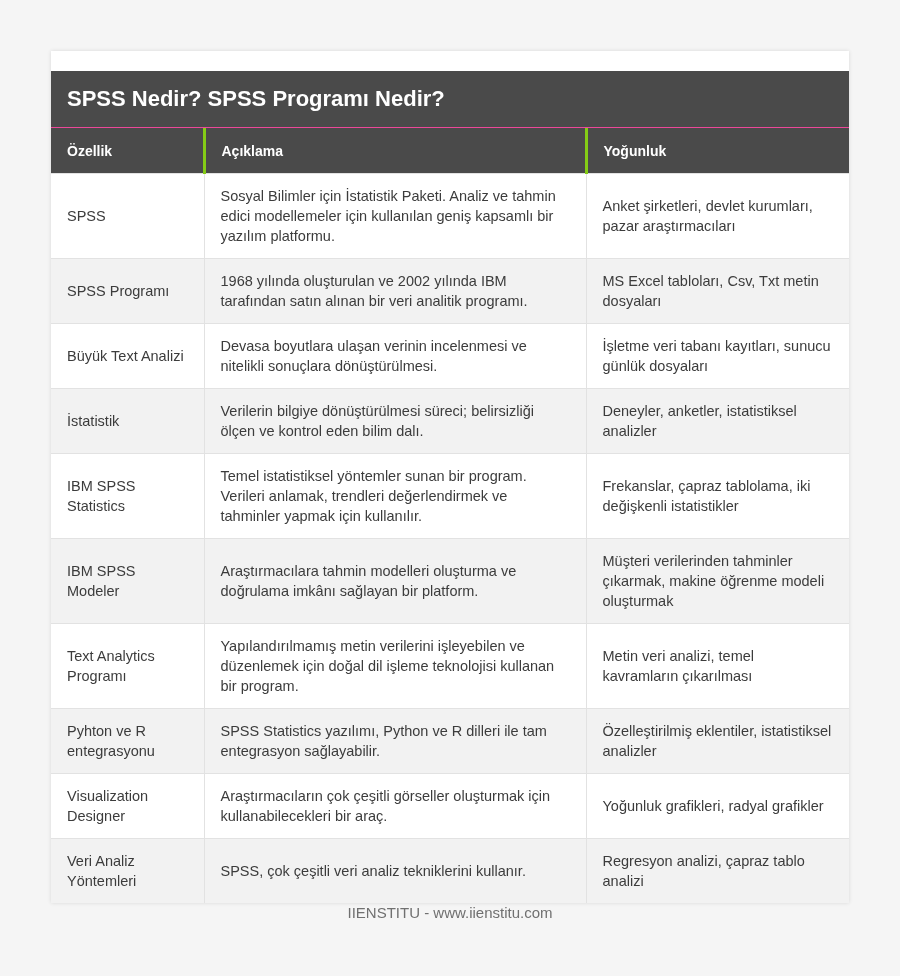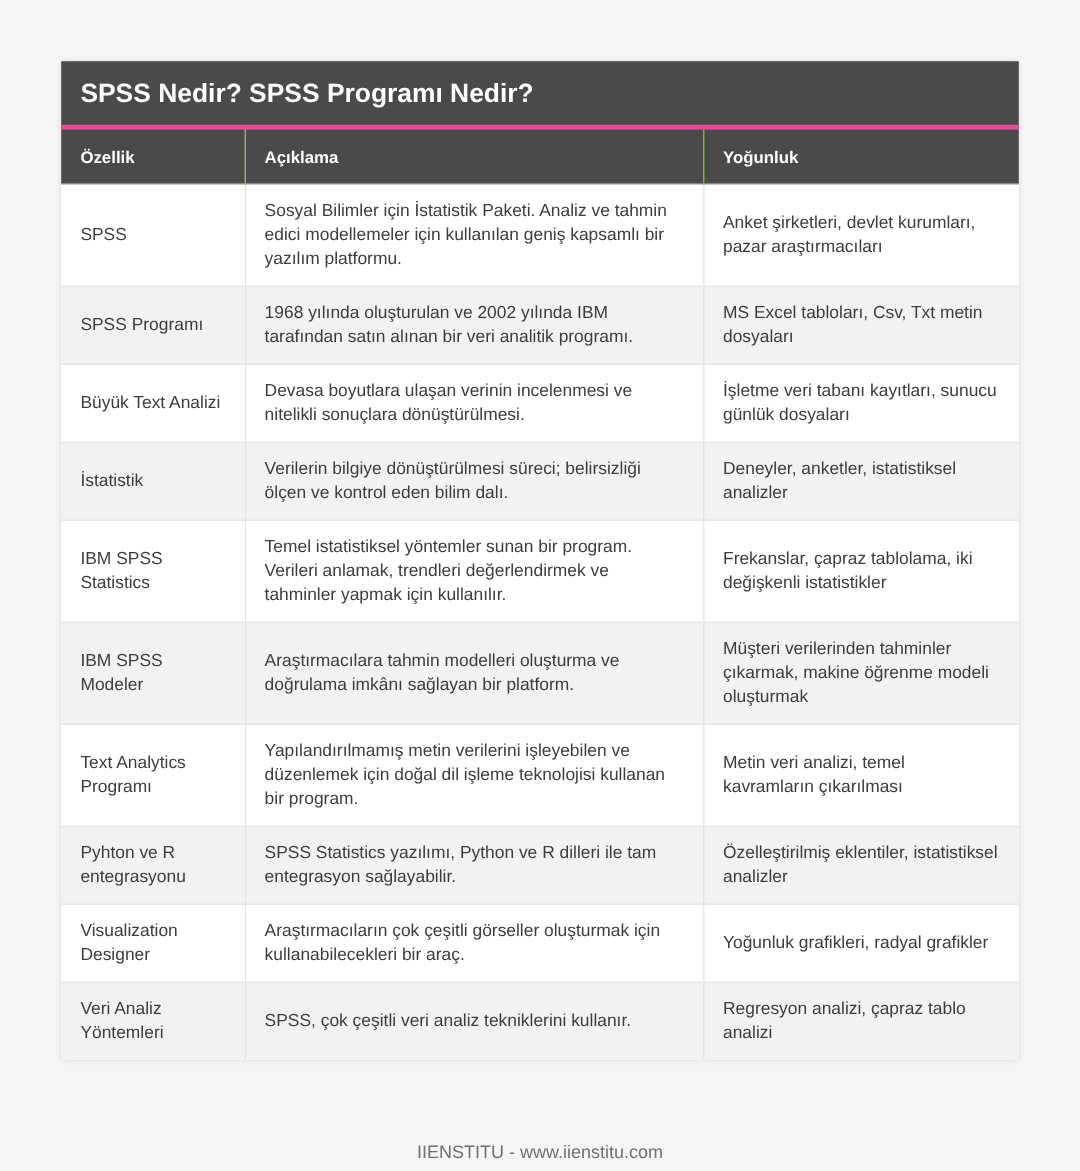--- a/index.html
+++ b/index.html
@@ -20,40 +20,41 @@
     }
     .title-bar {
       background: #4a4a4a;
       color: #ffffff;
       height: 57px;
       display: flex;
       align-items: center;
       padding-left: 16px;
       font-size: 22px;
       font-weight: bold;
-      border-bottom: 4px solid #ec4899;
+      border-bottom: 1px solid #ec4899;
       box-sizing: border-box;
+      margin-top: 20px;
     }
     table {
       width: 100%;
       border-collapse: collapse;
       table-layout: fixed;
     }
     col.c1 { width: 153px; }
     col.c2 { width: 382px; }
     col.c3 { width: 263px; }
     thead th {
       background: #4a4a4a;
       color: #ffffff;
       text-align: left;
       font-size: 14px;
       font-weight: bold;
       height: 45px;
       padding: 0 16px;
-      border-left: 1px solid #84cc16;
+      border-left: 3px solid #84cc16;
     }
     thead th:first-child { border-left: none; }
     tbody td {
       font-size: 14.5px;
       color: #3c3c3c;
       line-height: 20px;
       padding: 0 16px;
       border-left: 1px solid #e2e2e2;
       border-top: 1px solid #e2e2e2;
       vertical-align: middle;
@@ -63,21 +64,20 @@
     tbody tr.h3 td { height: 84px; }
     tbody tr.h2 td { height: 64px; }
     .footer {
       position: absolute;
       top: 904px;
       left: 0;
       width: 900px;
       text-align: center;
       font-size: 15px;
       color: #707070;
-      margin-top: 48px;
     }
   </style>
 </head>
 <body>
 
 <div class="card">
   <div class="title-bar">SPSS Nedir? SPSS Programı Nedir?</div>
   <table>
     <colgroup>
         <col class="c1">

